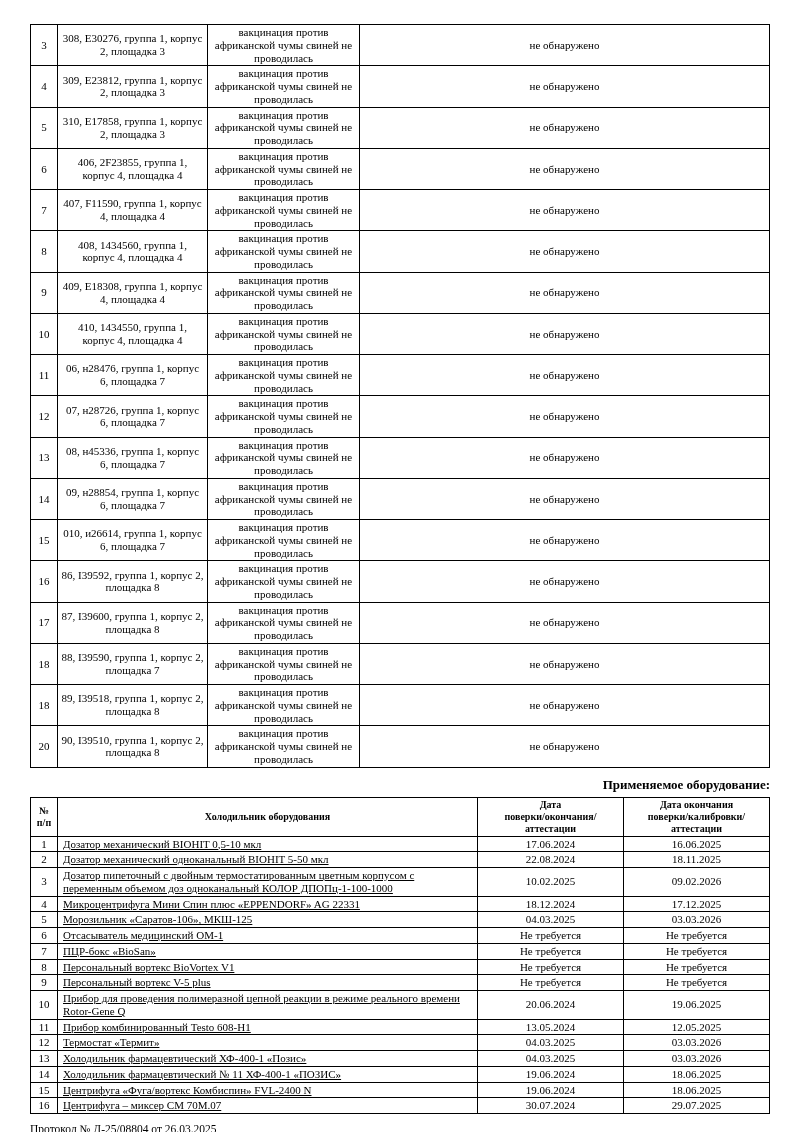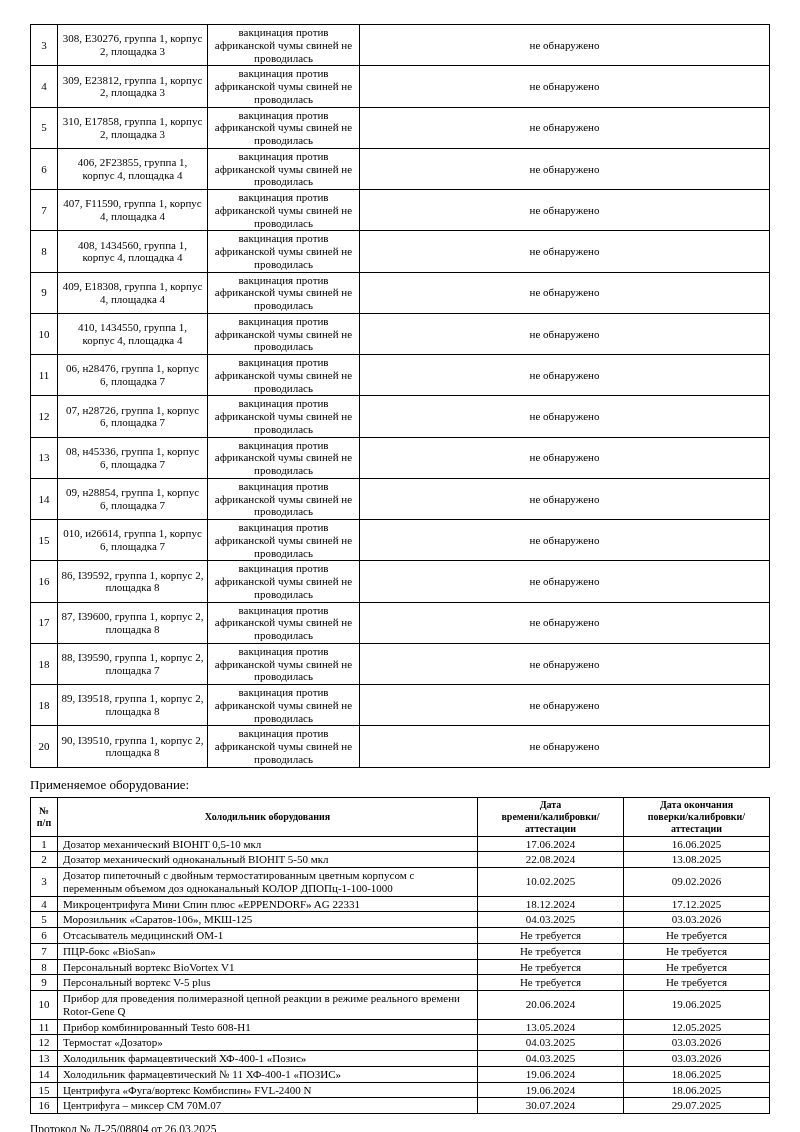--- a/index.html
+++ b/index.html
@@ -32,38 +32,40 @@
     text-align: center;
     overflow: hidden;
   }
   
   .results col.w-num   { width: 27px; }
   .results col.w-sample{ width: 150px; }
   .results col.w-vacc  { width: 152px; }
   .results col.w-result{ width: auto; }
 
   .equip-heading {
-    font-weight: normal;
+    font-weight: bold;
     font-size: 13px;
     margin: 9px 0 4px 0;
+    text-align: right;
   }
   .equipment col.e-num  { width: 27px; }
   .equipment col.e-name { width: 420px; }
   .equipment col.e-d1   { width: 146px; }
   .equipment col.e-d2   { width: auto; }
   .equipment th {
     font-weight: bold;
     font-size: 10px;
     white-space: pre-line;
     line-height: 1.2;
     padding: 1px 2px;
   }
   .equipment td.c-name {
     text-align: left;
     padding-left: 5px;
+    text-decoration: underline;
   }
   .footer {
     margin-top: 9px;
     font-size: 11.5px;
   }
 </style>
 </head>
 <body>
 
 <div class="page">
@@ -195,37 +197,37 @@
         <col class="e-name">
         <col class="e-d1">
         <col class="e-d2">
     </colgroup>
     <thead>
       <tr>
         <th>№
 п/п</th>
         <th>Холодильник оборудования</th>
         <th>Дата
-времени/калибровки/аттестации</th>
+поверки/окончания/аттестации</th>
         <th>Дата окончания
 поверки/калибровки/аттестации</th>
       </tr>
     </thead>
     <tbody>
         <tr>
           <td class="c-num">1</td>
           <td class="c-name">Дозатор механический BIOHIT 0,5-10 мкл</td>
           <td class="c-verification_date">17.06.2024</td>
           <td class="c-expiry_date">16.06.2025</td>
         </tr>
         <tr>
           <td class="c-num">2</td>
           <td class="c-name">Дозатор механический одноканальный BIOHIT 5-50 мкл</td>
           <td class="c-verification_date">22.08.2024</td>
-          <td class="c-expiry_date">13.08.2025</td>
+          <td class="c-expiry_date">18.11.2025</td>
         </tr>
         <tr>
           <td class="c-num">3</td>
           <td class="c-name">Дозатор пипеточный с двойным термостатированным цветным корпусом с переменным объемом доз одноканальный КОЛОР ДПОПц-1-100-1000</td>
           <td class="c-verification_date">10.02.2025</td>
           <td class="c-expiry_date">09.02.2026</td>
         </tr>
         <tr>
           <td class="c-num">4</td>
           <td class="c-name">Микроцентрифуга Мини Спин плюс «EPPENDORF» AG 22331</td>
@@ -269,21 +271,21 @@
           <td class="c-expiry_date">19.06.2025</td>
         </tr>
         <tr>
           <td class="c-num">11</td>
           <td class="c-name">Прибор комбинированный Testo 608-H1</td>
           <td class="c-verification_date">13.05.2024</td>
           <td class="c-expiry_date">12.05.2025</td>
         </tr>
         <tr>
           <td class="c-num">12</td>
-          <td class="c-name">Термостат «Дозатор»</td>
+          <td class="c-name">Термостат «Термит»</td>
           <td class="c-verification_date">04.03.2025</td>
           <td class="c-expiry_date">03.03.2026</td>
         </tr>
         <tr>
           <td class="c-num">13</td>
           <td class="c-name">Холодильник фармацевтический ХФ-400-1 «Позис»</td>
           <td class="c-verification_date">04.03.2025</td>
           <td class="c-expiry_date">03.03.2026</td>
         </tr>
         <tr>

